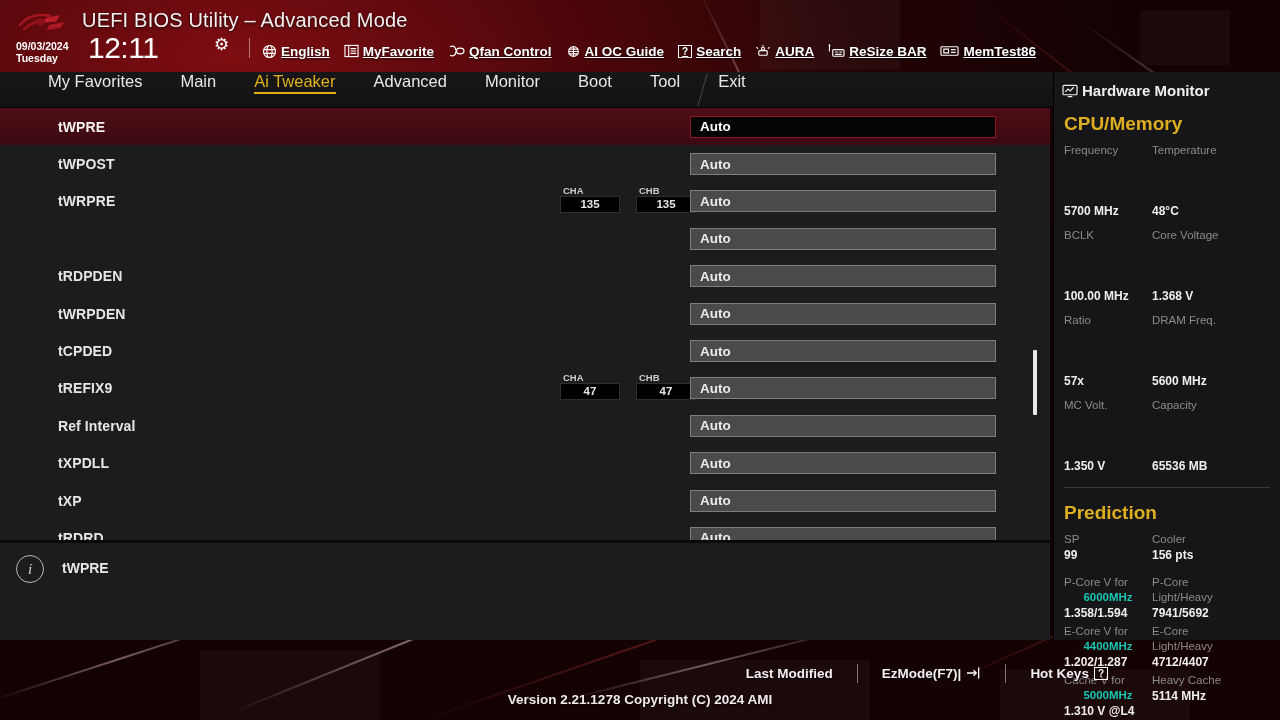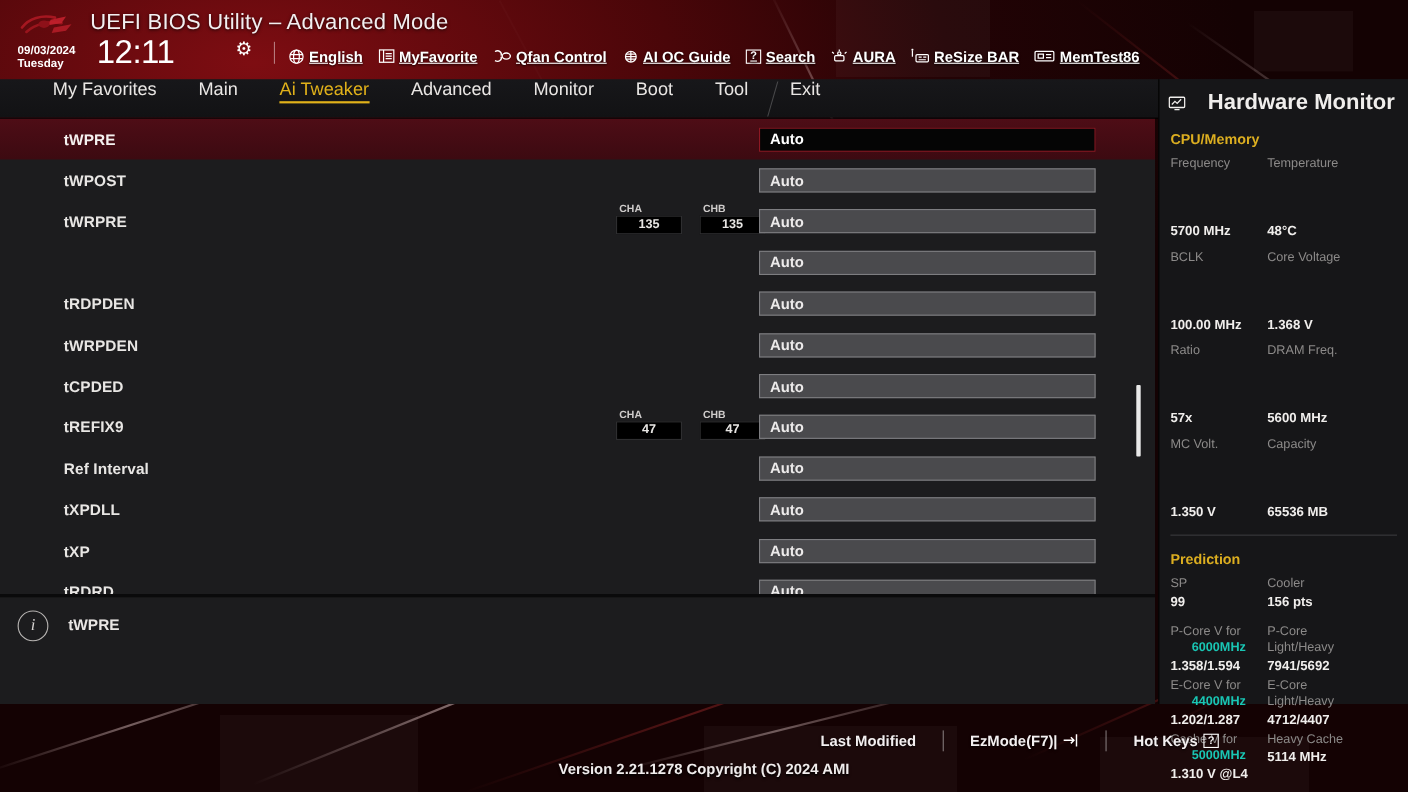--- a/index.html
+++ b/index.html
@@ -91,22 +91,22 @@
     color: #d8d5d3; font-size: 15px; font-style: italic; font-family: "Liberation Serif", serif;
     display: flex; align-items: center; justify-content: center;
   }
   .info-text { position: absolute; left: 62px; top: 17px; font-size: 14px; color: #e9e6e4; font-weight: bold; }
 
   
   .hw {
     position: absolute; left: 1053px; top: 72px; width: 227px; height: 568px;
     background: #161618; border-left: 1px solid #000;
   }
-  .hw-title { display: flex; align-items: center; gap: 20px; padding: 10px 0 0 8px; font-size: 20px; color: #f0eeec; font-weight: bold; }
-  .hw-sec { color: #dcae20; font-size: 13px; font-weight: bold; padding: 14px 0 0 10px; }
+  .hw-title { display: flex; align-items: center; gap: 4px; padding: 10px 0 0 8px; font-size: 15px; color: #f0eeec; font-weight: bold; }
+  .hw-sec { color: #dcae20; font-size: 19px; font-weight: bold; padding: 14px 0 0 10px; }
   .hw-grid { display: grid; grid-template-columns: 88px auto; padding: 8px 0 0 10px; row-gap: 9px; }
   .hw-k { font-size: 11.5px; color: #8c8a89; line-height: 14px; }
   .hw-v { font-size: 12px; color: #f0eeec; font-weight: bold; line-height: 16px; margin-top: 46px; }
   .hw-hr { margin: 13px 10px 0 10px; height: 1px; background: #3a3a3c; }
   .pred-grid { display: grid; grid-template-columns: 88px auto; padding: 8px 0 0 10px; }
   .pred-k { font-size: 11.5px; color: #8c8a89; line-height: 15px; }
   .pred-accent { color: #19c6b4; font-weight: bold; text-align: center; }
   .pred-v { font-size: 12px; color: #f0eeec; font-weight: bold; line-height: 17px; padding-bottom: 2px; }
 
   

